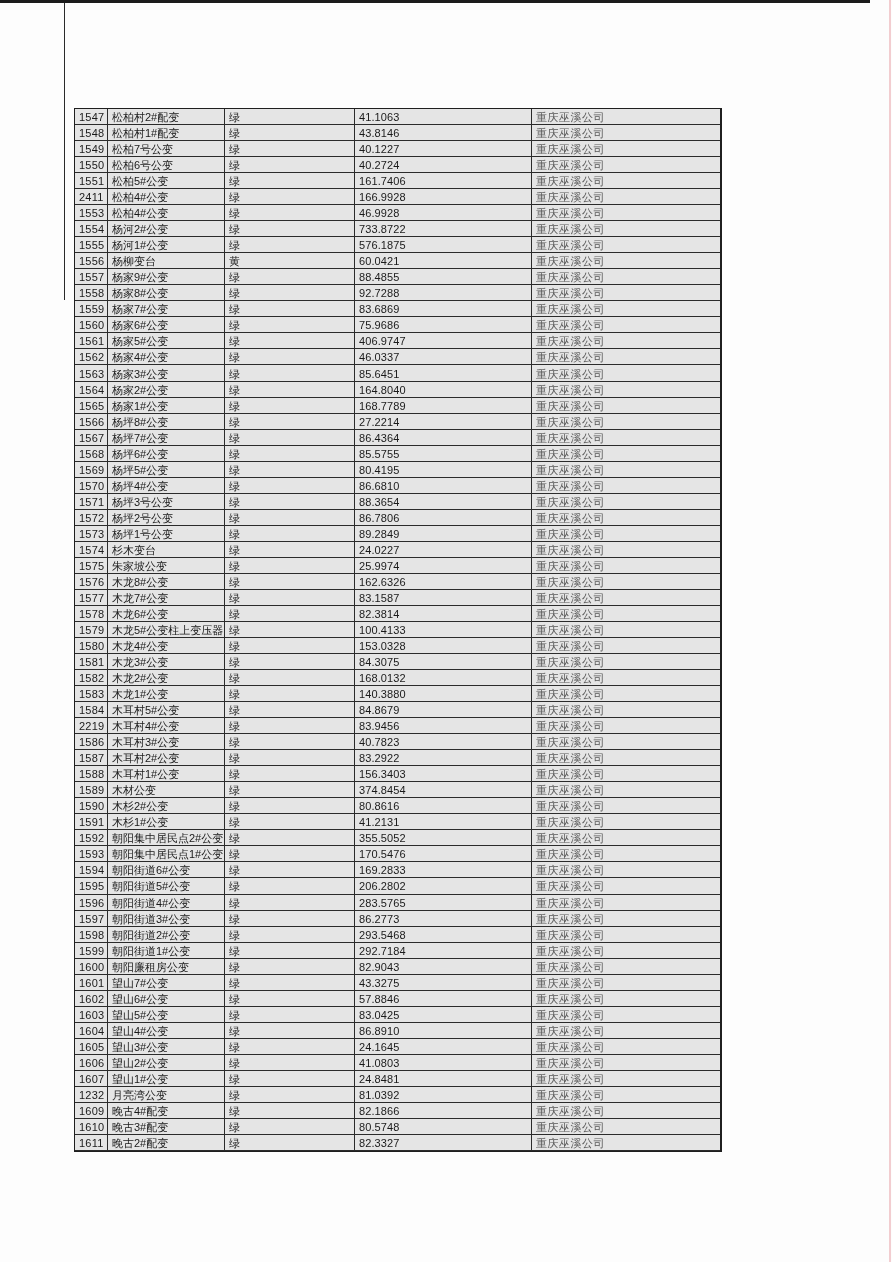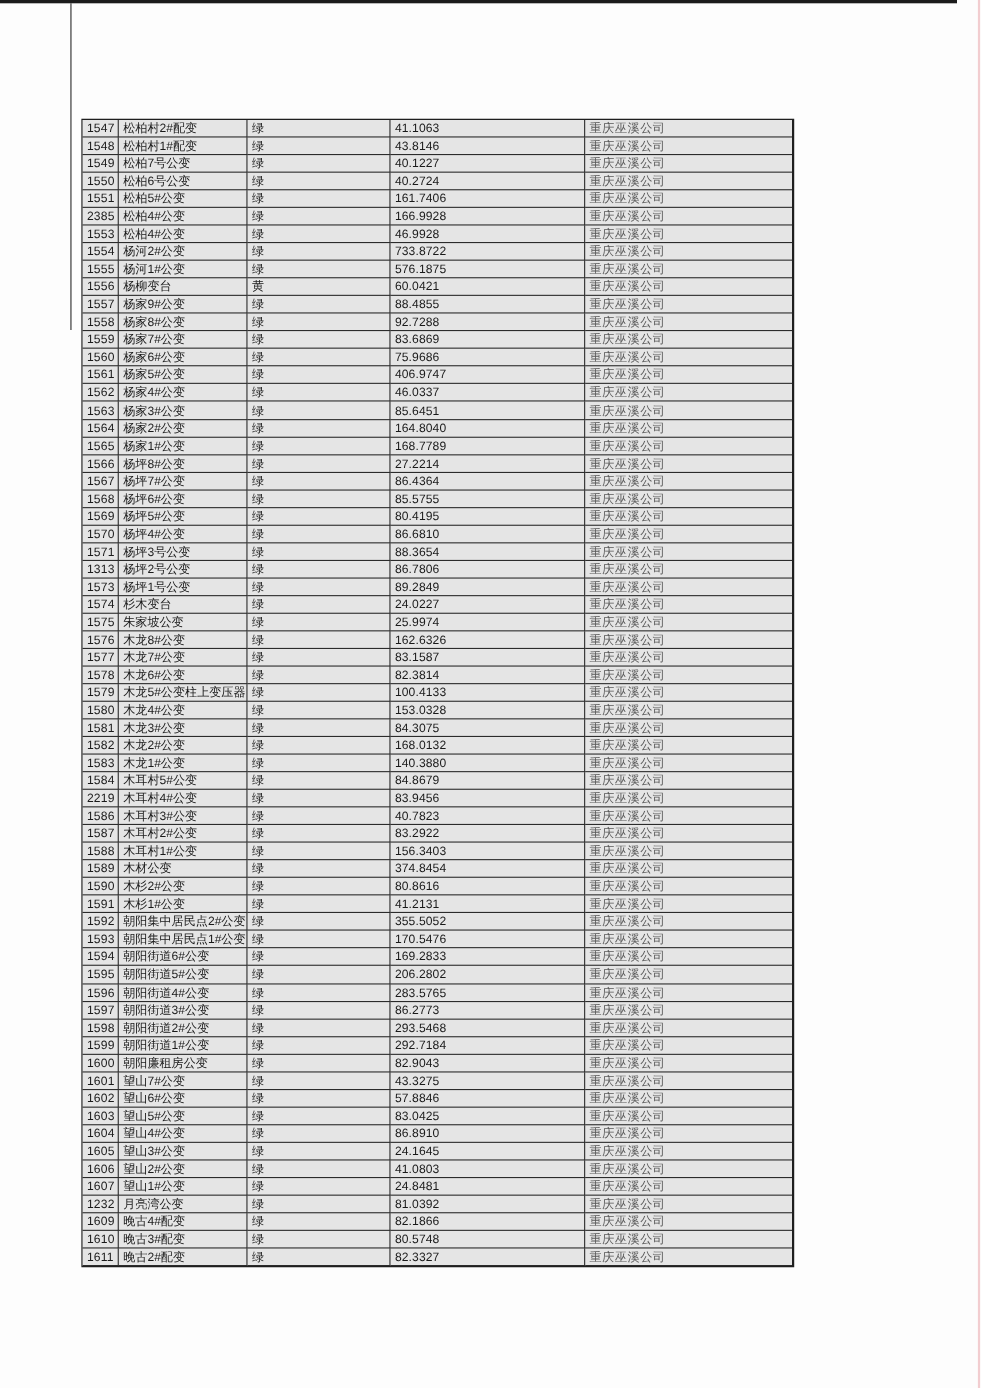--- a/index.html
+++ b/index.html
@@ -69,21 +69,21 @@
     <div class="cell c0">1550</div>
     <div class="cell c1">松柏6号公变</div>
     <div class="cell c2">绿</div>
     <div class="cell c3">40.2724</div>
     <div class="cell c4">重庆巫溪公司</div>
     <div class="cell c0">1551</div>
     <div class="cell c1">松柏5#公变</div>
     <div class="cell c2">绿</div>
     <div class="cell c3">161.7406</div>
     <div class="cell c4">重庆巫溪公司</div>
-    <div class="cell c0">2385</div>
+    <div class="cell c0">2411</div>
     <div class="cell c1">松柏4#公变</div>
     <div class="cell c2">绿</div>
     <div class="cell c3">166.9928</div>
     <div class="cell c4">重庆巫溪公司</div>
     <div class="cell c0">1553</div>
     <div class="cell c1">松柏4#公变</div>
     <div class="cell c2">绿</div>
     <div class="cell c3">46.9928</div>
     <div class="cell c4">重庆巫溪公司</div>
     <div class="cell c0">1554</div>
@@ -169,21 +169,21 @@
     <div class="cell c0">1570</div>
     <div class="cell c1">杨坪4#公变</div>
     <div class="cell c2">绿</div>
     <div class="cell c3">86.6810</div>
     <div class="cell c4">重庆巫溪公司</div>
     <div class="cell c0">1571</div>
     <div class="cell c1">杨坪3号公变</div>
     <div class="cell c2">绿</div>
     <div class="cell c3">88.3654</div>
     <div class="cell c4">重庆巫溪公司</div>
-    <div class="cell c0">1313</div>
+    <div class="cell c0">1572</div>
     <div class="cell c1">杨坪2号公变</div>
     <div class="cell c2">绿</div>
     <div class="cell c3">86.7806</div>
     <div class="cell c4">重庆巫溪公司</div>
     <div class="cell c0">1573</div>
     <div class="cell c1">杨坪1号公变</div>
     <div class="cell c2">绿</div>
     <div class="cell c3">89.2849</div>
     <div class="cell c4">重庆巫溪公司</div>
     <div class="cell c0">1574</div>

